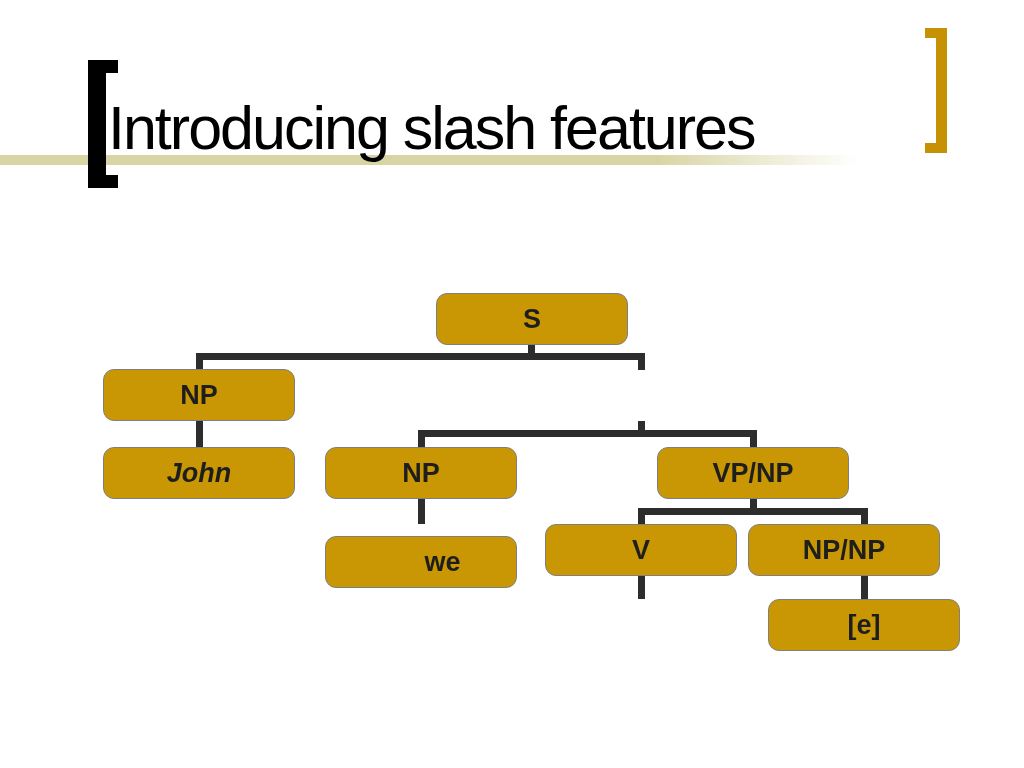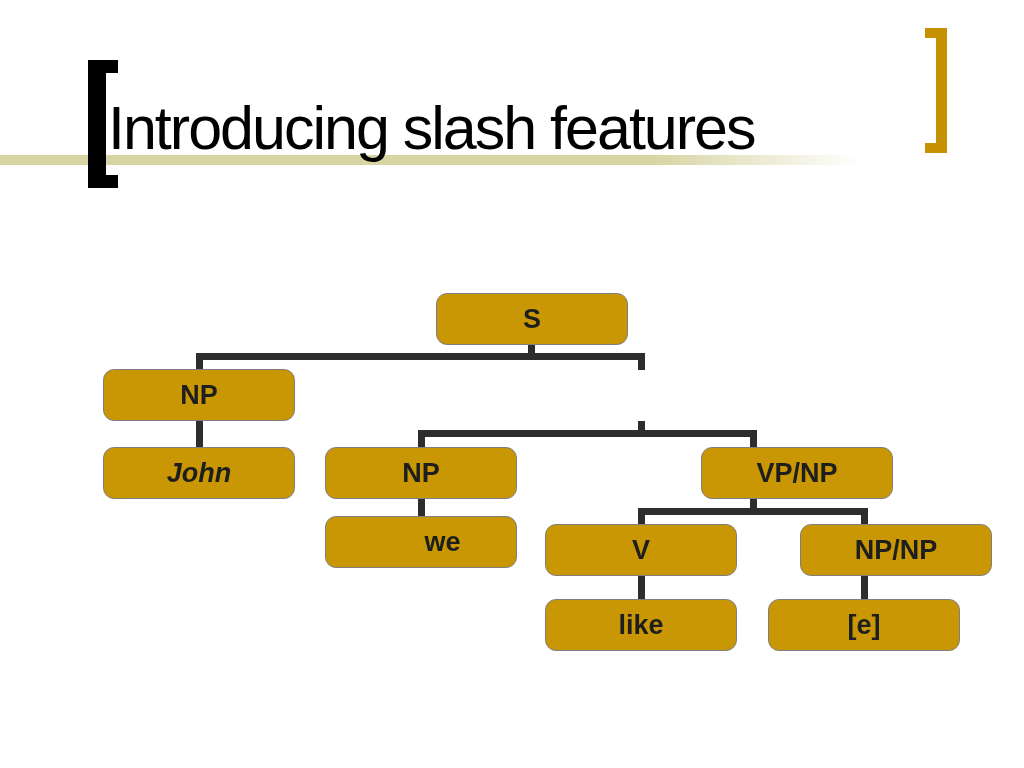--- a/index.html
+++ b/index.html
@@ -71,24 +71,24 @@
     z-index: 5;
   }
   .edge { position: absolute; background: var(--connector, #2D2D2D); z-index: 4; }
 
   
   #node-s     { left: 436px; top: 293px; }
   #node-np1   { left: 103px; top: 369px; }
   #node-snp   { left: 545px; top: 369px; }
   #node-john  { left: 103px; top: 447px; font-style: italic; }
   #node-np2   { left: 325px; top: 447px; }
-  #node-vpnp  { left: 657px; top: 447px; margin-left: 44px; }
-  #node-we    { left: 325px; top: 516px; padding-left: 43px; }
+  #node-vpnp  { left: 657px; top: 447px; }
+  #node-we    { left: 325px; top: 536px; padding-left: 43px; }
   #node-v     { left: 545px; top: 524px; }
-  #node-npnp  { left: 800px; top: 524px; }
+  #node-npnp  { left: 748px; top: 524px; }
   #node-like  { left: 545px; top: 599px; }
   #node-e     { left: 768px; top: 599px; }
 
   
   #edge-s-stub          { left: 528px; top: 345px; width: 7px;   height: 15px; }
   #edge-s-horizontal    { left: 196px; top: 353px; width: 449px; height: 7px;  }
   #edge-s-np            { left: 196px; top: 353px; width: 7px;   height: 17px; }
   #edge-s-snp           { left: 638px; top: 353px; width: 7px;   height: 17px; }
   #edge-np-john         { left: 196px; top: 421px; width: 7px;   height: 26px; }
   #edge-snp-stub        { left: 638px; top: 421px; width: 7px;   height: 16px; }
@@ -133,17 +133,16 @@
     <div class="edge" id="edge-npnp-e"></div>
 
     <div class="node" id="node-s">S</div>
     <div class="node" id="node-np1">NP</div>
     <div class="node" id="node-john">John</div>
     <div class="node" id="node-np2">NP</div>
     <div class="node" id="node-vpnp">VP/NP</div>
     <div class="node" id="node-we">we</div>
     <div class="node" id="node-v">V</div>
     <div class="node" id="node-npnp">NP/NP</div>
-    <div class="node" id="node-like">like</div>
     <div class="node" id="node-e">[e]</div>
 
   </div>
 </div>
 
 </body></html>

